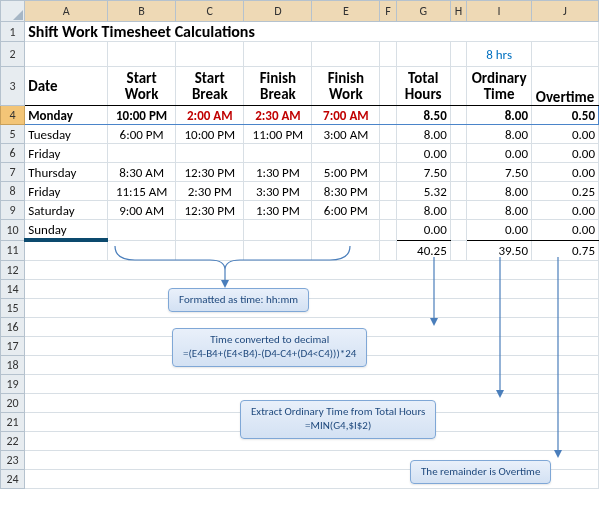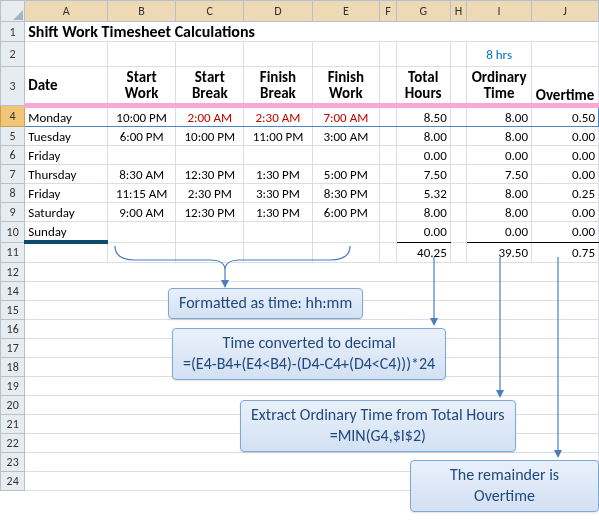--- a/index.html
+++ b/index.html
@@ -60,21 +60,21 @@
     }
     .hdr-date {
       font-weight: bold;
       vertical-align: bottom;
       font-size: 15px;
     }
     .num { text-align: center; }
     .dec { text-align: right; }
     .red { color: #c00000; }
     .blue-top { color: #0070c0; text-align: center; }
-    .sel-row td { border-top: 5px solid #f9a8d4; border-bottom: 1px solid #4a84c9; }
+    .sel-row td { border-top: 1px solid #f9a8d4; border-bottom: 1px solid #4a84c9; font-weight: bold; }
     .sel-row td:first-of-type { border-left: 1px solid #4a84c9; }
     .sel-row td.col-J { border-right: 1px solid #4a84c9; }
     .active-rowhdr { background: #f3c577 !important; border-color: #c9a05a !important; color:#8b4600; }
     .active-colhdr { background: #eed9b5 !important; color:#8b4600; }
     .row-underline td { border-bottom: 1px solid #000; }
     .corner {
       background: #e7ecf0;
       border: 1px solid #b5c2ce;
       position: relative;
     }
@@ -86,21 +86,21 @@
       width: 0; height: 0;
       border-left: 10px solid transparent;
       border-bottom: 10px solid #a6b6c5;
     }
     .callout {
       position: absolute;
       background: linear-gradient(to bottom, #e9f0fa, #d3e1f3);
       border: 1px solid #7fa7d6;
       border-radius: 4px;
       padding: 4px 10px;
-      font-size: 16px;
+      font-size: 11px;
       text-align: center;
       color: #1f497d;
       line-height: 1.3;
       box-shadow: 0 1px 2px rgba(0,0,0,0.1);
     }
     svg.arrows {
       position: absolute;
       top: 0; left: 0;
       pointer-events: none;
     }

